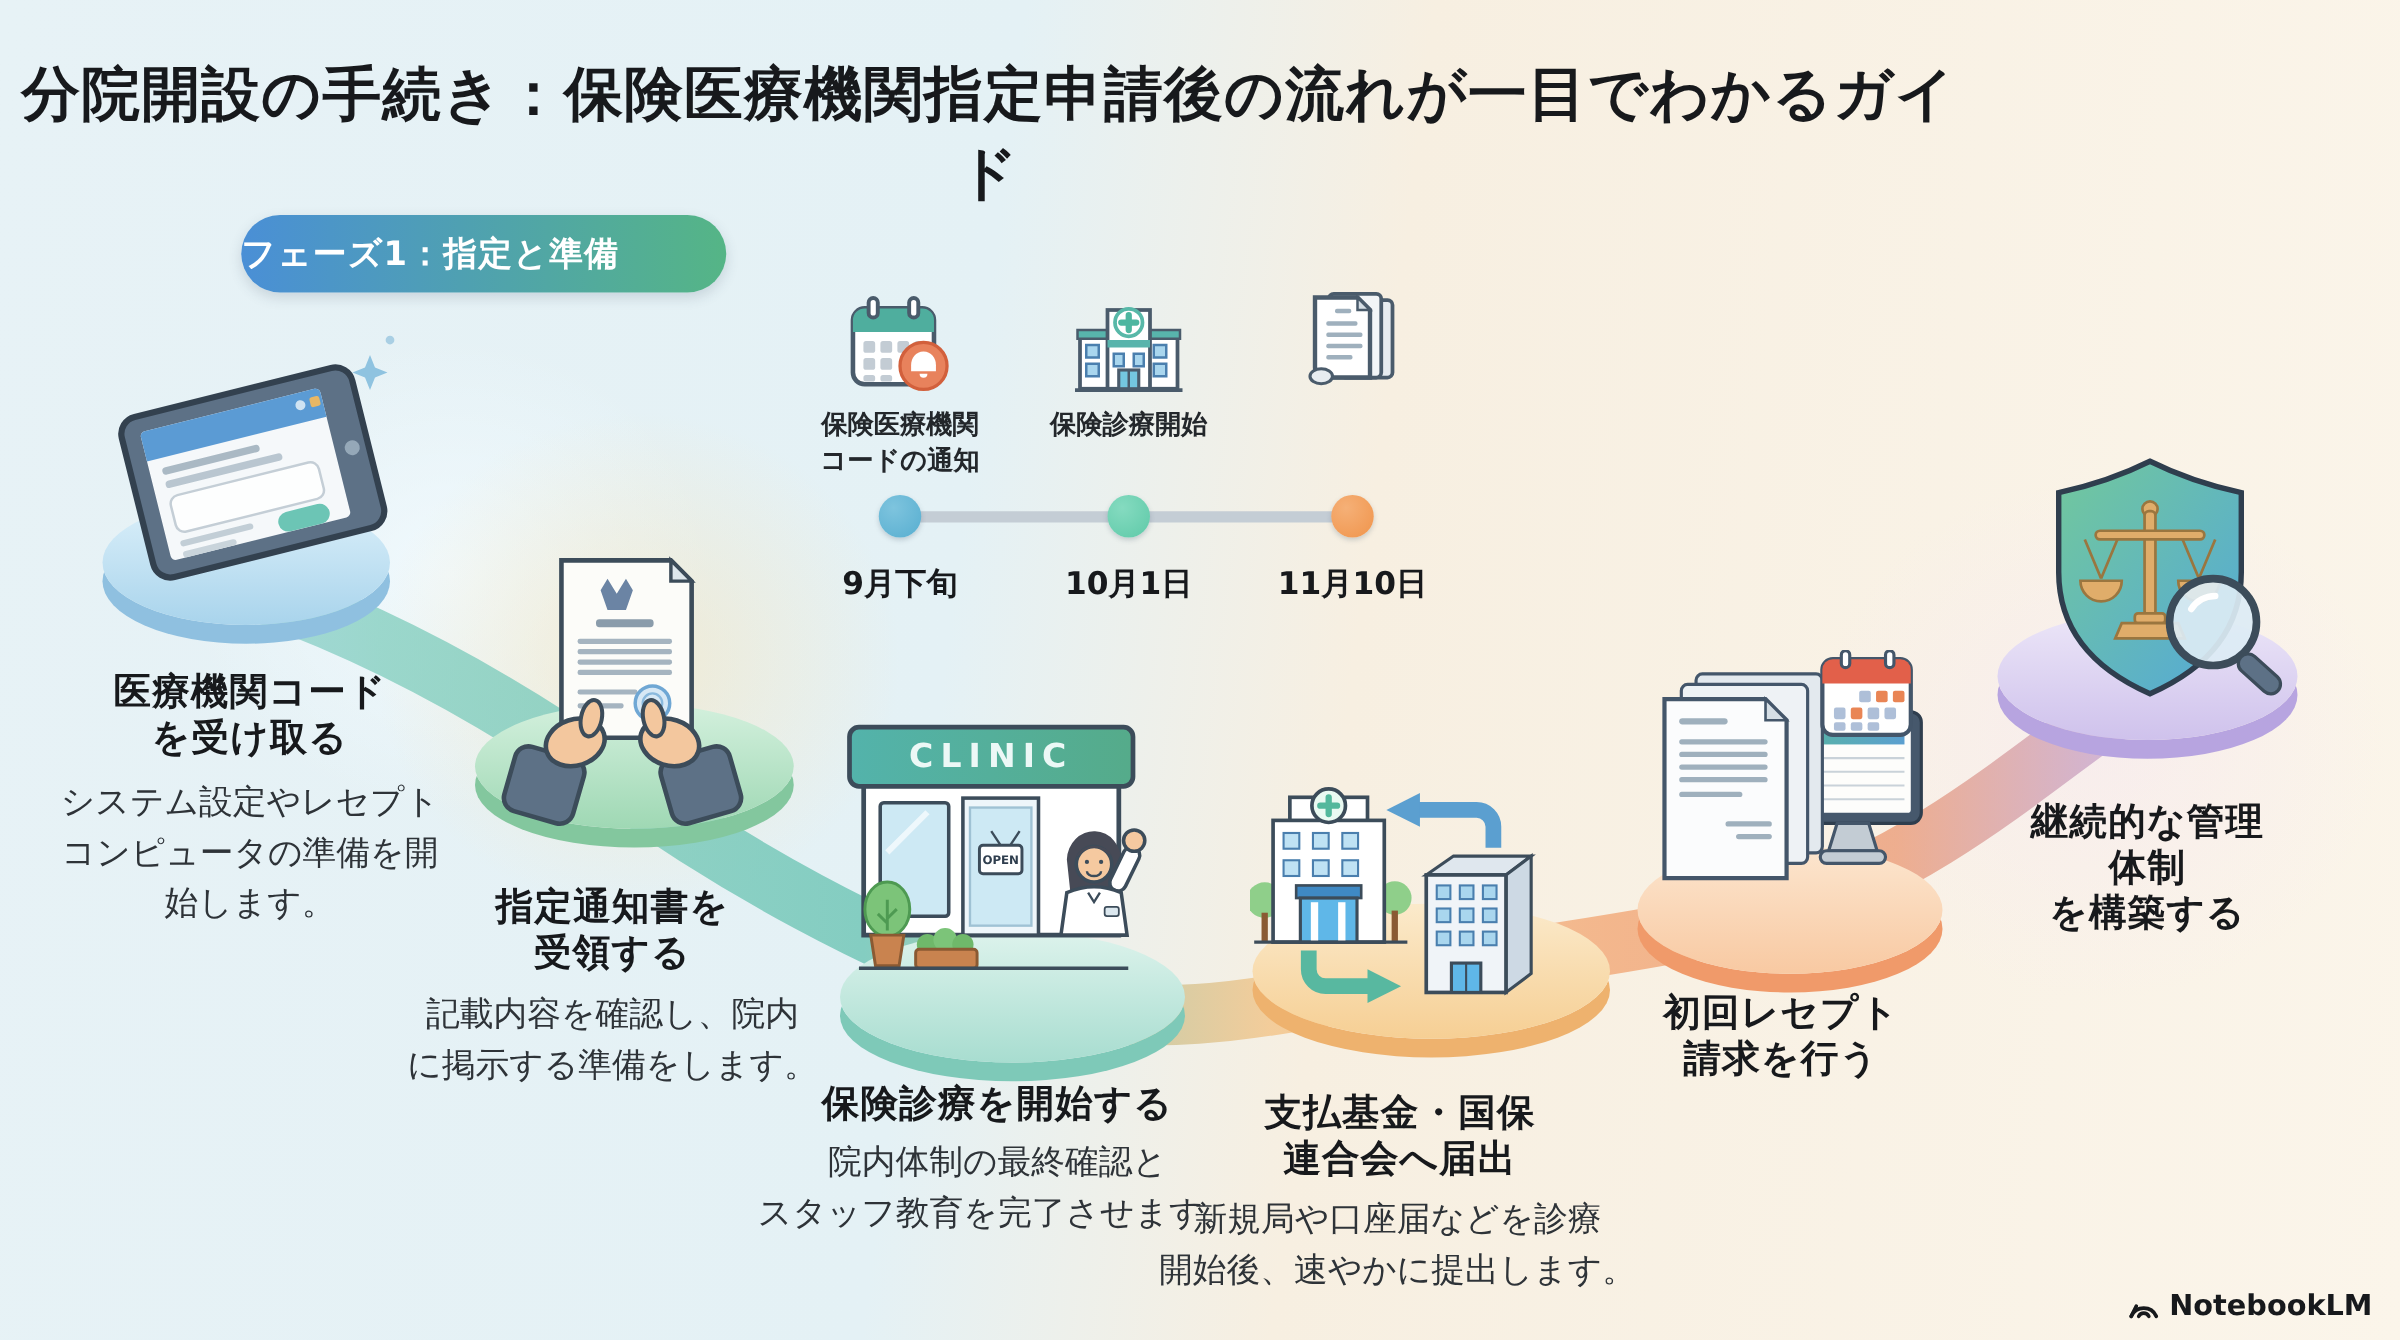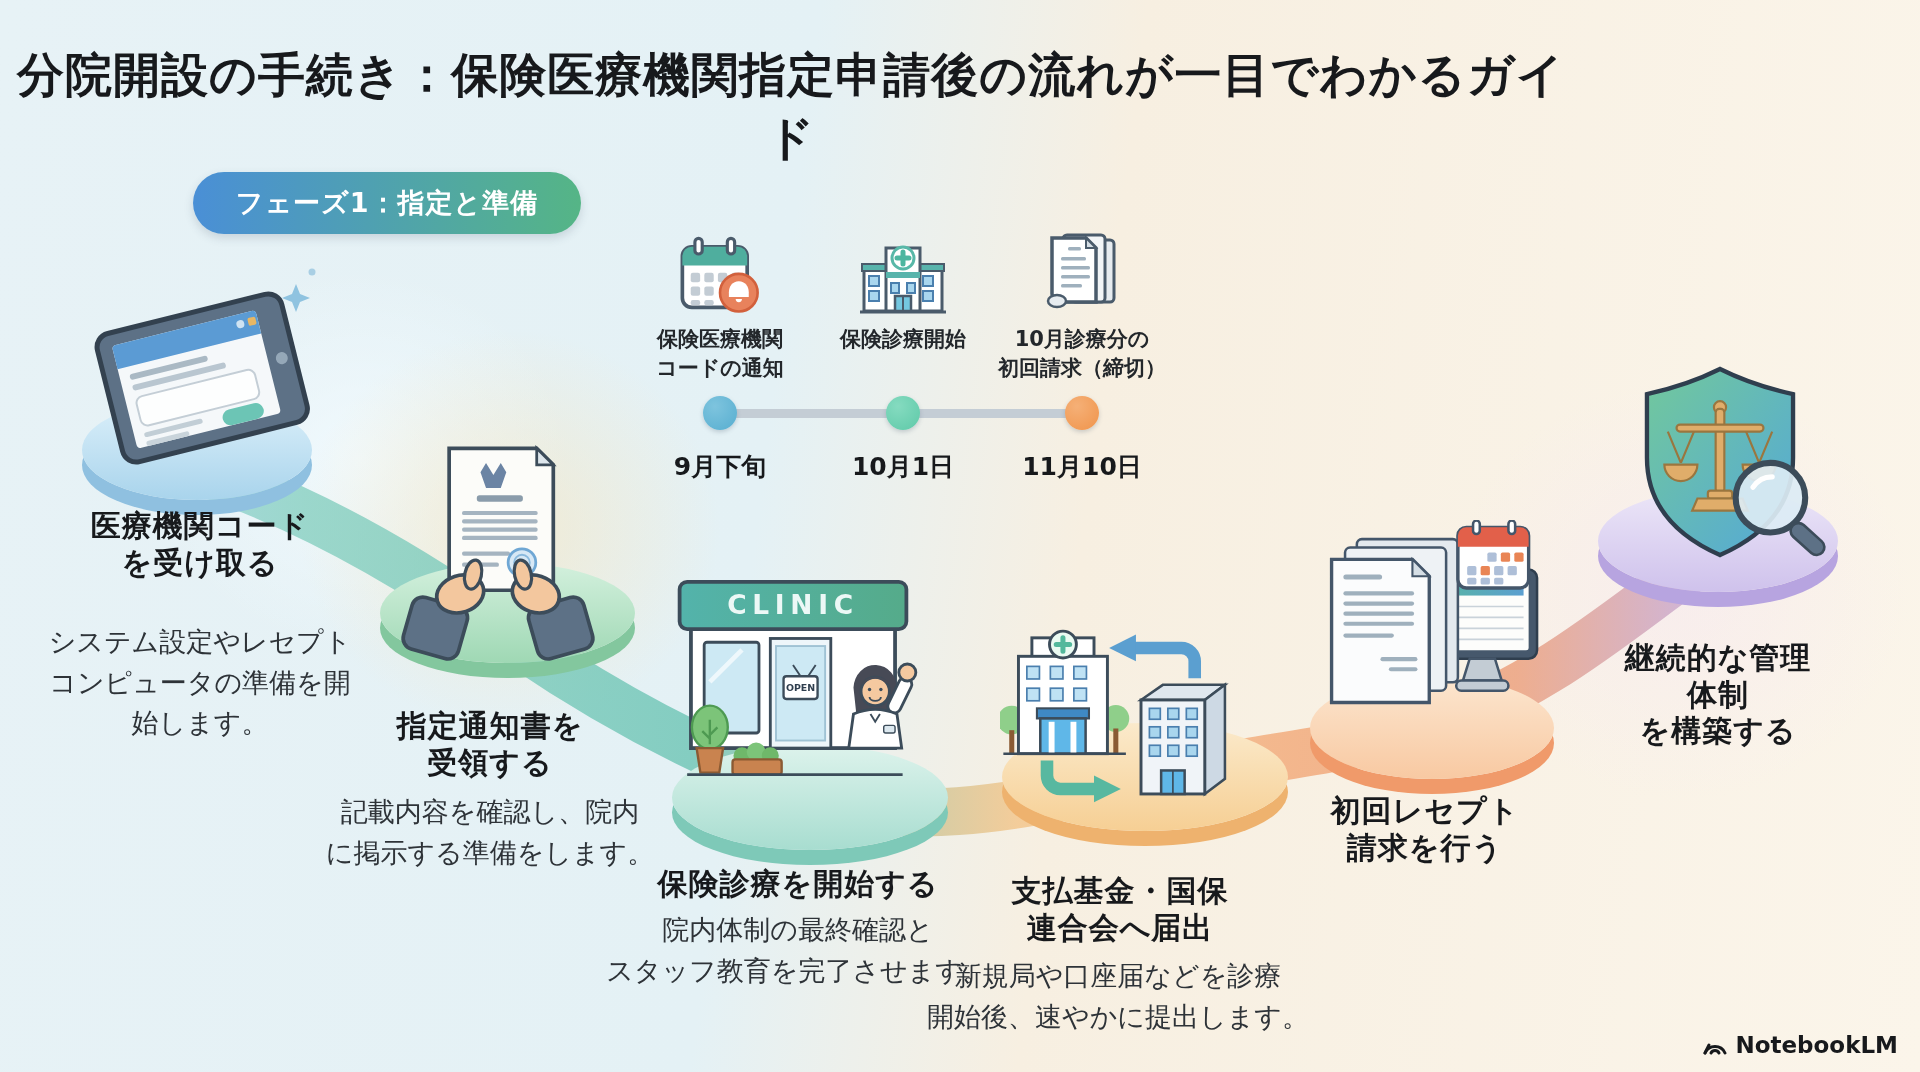--- a/index.html
+++ b/index.html
@@ -19,21 +19,21 @@
 
   #ribbon{position:absolute;left:0;top:0;z-index:1;}
 
   #page-title{
     position:absolute;left:0;top:44px;width:1582px;text-align:center;z-index:4;
     font-size:47px;font-weight:800;color:#17191c;letter-spacing:1px;margin:0;
   }
 
   .phase-badge{
     position:absolute;height:62px;border-radius:32px;z-index:4;
-    display:flex;align-items:center;justify-content:center;
+    display:flex;align-items:center;
     color:#fff;font-size:27px;font-weight:700;letter-spacing:1px;
     box-shadow:0 4px 10px rgba(60,80,100,.18);
   }
   #phase-1{left:193px;top:172px;width:388px;background:linear-gradient(90deg,#4a8fd6,#55b586);}
   #phase-2{left:1343px;top:172px;width:380px;background:linear-gradient(90deg,#f0a44c,#ec6f56);}
 
   .milestone-icon{position:absolute;z-index:4;}
   .milestone-label{
     position:absolute;z-index:4;transform:translateX(-50%);width:260px;text-align:center;
     font-size:21px;font-weight:700;color:#23272b;line-height:1.4;white-space:pre-line;
@@ -151,22 +151,20 @@
       <rect x="17" y="29" width="25" height="3.5" rx="1.5"></rect>
       <rect x="17" y="38" width="29" height="3.5" rx="1.5"></rect>
       <rect x="17" y="47" width="29" height="3.5" rx="1.5"></rect>
       <rect x="17" y="56" width="21" height="3.5" rx="1.5"></rect>
     </g>
   </svg>
 
   <div class="milestone-label" style="left:720px;top:325px;">保険医療機関
 コードの通知</div>
   <div class="milestone-label" style="left:903px;top:325px;">保険診療開始</div>
-  <div class="milestone-label" style="left:1082px;top:325px;">10月診療分の
-初回請求（締切）</div>
 
   <div id="t-line"></div>
   <div class="t-dot" style="left:703px;background:radial-gradient(circle at 35% 30%,#7ec4de,#57aed0);"></div>
   <div class="t-dot" style="left:886px;background:radial-gradient(circle at 35% 30%,#85dbc0,#5ec9a8);"></div>
   <div class="t-dot" style="left:1065px;background:radial-gradient(circle at 35% 30%,#f5b077,#f0944b);"></div>
 
   <div class="t-date" style="left:720px;">9月下旬</div>
   <div class="t-date" style="left:903px;">10月1日</div>
   <div class="t-date" style="left:1082px;">11月10日</div>
 
@@ -371,21 +369,21 @@
     </g>
     <g stroke="#9a763f" stroke-width="2.5" fill="none">
       <path d="M66,80 L81,116 M96,80 L81,116"></path>
       <path d="M156,80 L171,116 M186,80 L171,116"></path>
     </g>
     <circle cx="184" cy="156" r="40" fill="#dcebf4" fill-opacity="0.92" stroke="#3c4c5a" stroke-width="7"></circle>
     <path d="M164,144 a26,26 0 0 1 22,-12" stroke="#ffffff" stroke-width="6" fill="none" stroke-linecap="round"></path>
     <rect x="210" y="184" width="46" height="18" rx="9" fill="#5d7186" stroke="#3c4c5a" stroke-width="3" transform="rotate(42 216 190)"></rect>
   </svg>
 
-  <div class="step-title" style="left:200px;top:508px;text-align:center;">医療機関コード
+  <div class="step-title" style="left:200px;top:536px;text-align:center;">医療機関コード
 を受け取る</div>
   <div class="step-desc" style="left:200px;top:622px;">システム設定やレセプト
 コンピュータの準備を開
 始します。</div>
 
   <div class="step-title" style="left:490px;top:708px;">指定通知書を
 受領する</div>
   <div class="step-desc" style="left:490px;top:792px;">記載内容を確認し、院内
 に掲示する準備をします。</div>
 

